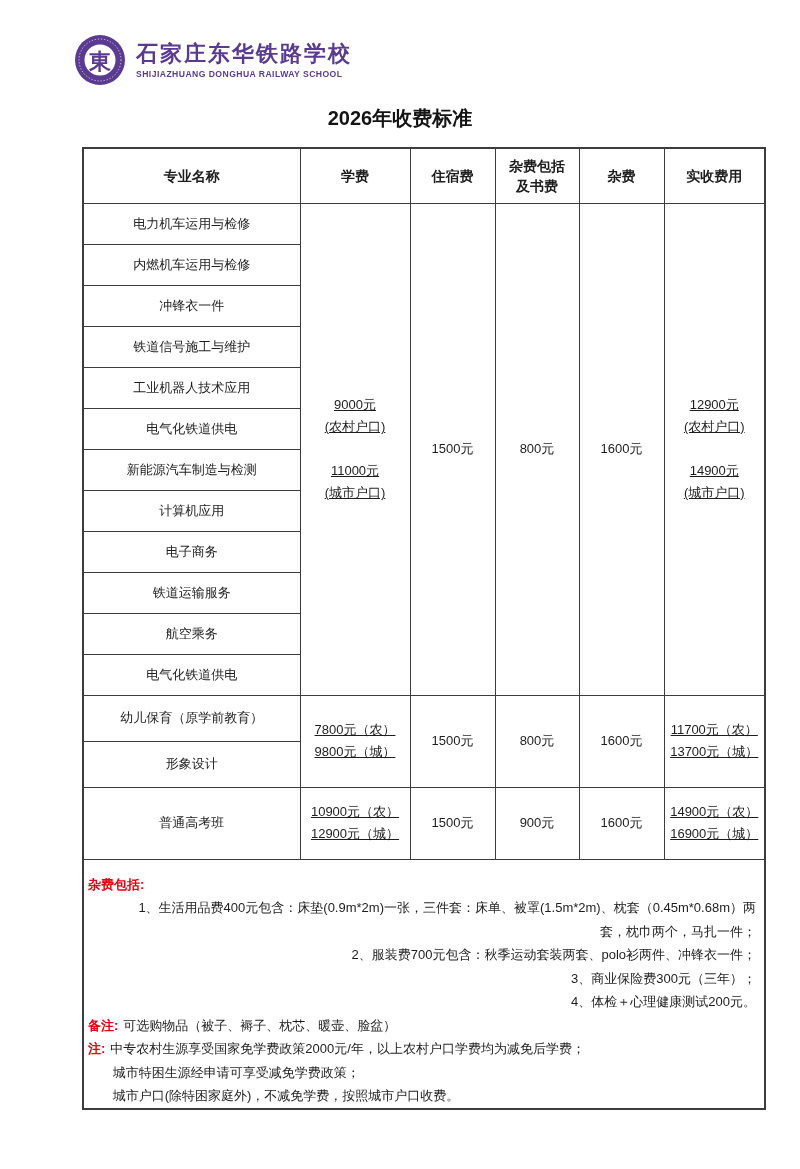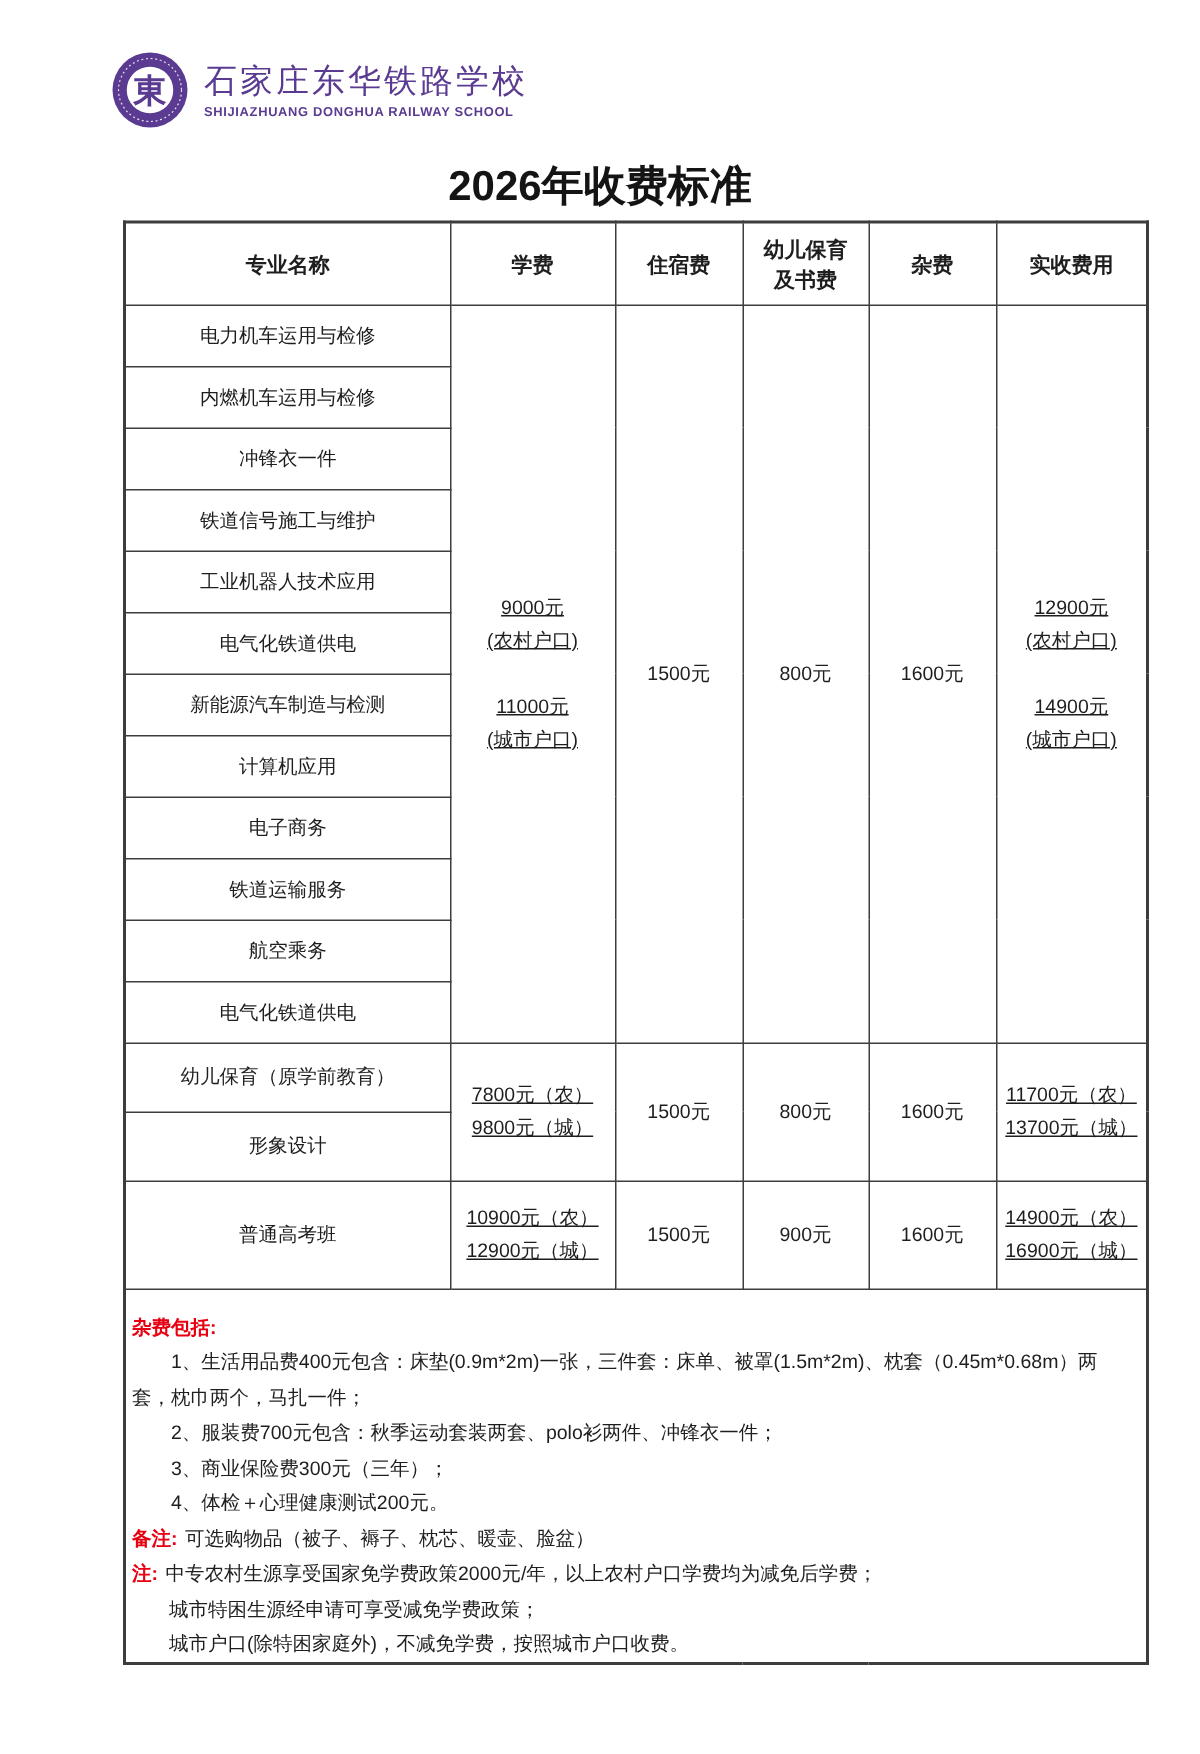--- a/index.html
+++ b/index.html
@@ -9,44 +9,44 @@
     --ink:#1e1e1e;
   }
   html,body{margin:0;padding:0;background:#fff;}
   body{width:800px;height:1169px;font-family:"Liberation Sans","DejaVu Sans",sans-serif;color:var(--ink);}
   .page{position:relative;width:800px;height:1169px;background:#fff;overflow:hidden;}
 
   
   .brand{position:absolute;left:74px;top:34px;display:flex;align-items:center;gap:10px;}
   .logo{width:52px;height:52px;flex:0 0 auto;}
   .logo svg{width:52px;height:52px;display:block;}
-  .brand-cn{font-size:22px;font-weight:normal;color:var(--purple);letter-spacing:2px;line-height:26px;}
+  .brand-cn{font-size:22px;font-weight:bold;color:var(--purple);letter-spacing:2px;line-height:26px;}
   .brand-en{font-size:8.6px;font-weight:bold;color:var(--purple);letter-spacing:0.45px;margin-top:2px;}
 
   
-  .title{position:absolute;top:105px;left:0;width:100%;text-align:center;font-size:28px;font-weight:bold;color:#141414;margin:0;}
+  .title{position:absolute;top:105px;left:0;width:100%;text-align:center;font-size:20px;font-weight:bold;color:#141414;margin:0;}
 
   
   table.fee{position:absolute;left:82px;top:147px;width:682px;border-collapse:collapse;table-layout:fixed;
     border:2px solid var(--border);}
   .fee th,.fee td{border:1px solid var(--border);text-align:center;vertical-align:middle;
     font-size:13px;color:var(--ink);padding:0;overflow:hidden;}
   .fee th{font-size:14px;font-weight:bold;white-space:pre-line;line-height:20px;}
   thead tr{height:55px;}
   tr.r-major{height:41px;}
   tr.r-g2{height:46px;}
   tr.r-g3{height:72px;}
   td.multi{white-space:pre-line;line-height:22px;text-decoration:underline;}
 
   
   tr.r-notes td{height:222px;vertical-align:top;text-align:left;}
   .notes{padding:13px 8px 0 4px;font-size:13px;line-height:23.5px;color:var(--ink);}
   .notes p{margin:0;}
   .n-heading{color:var(--red);font-weight:bold;}
-  .n-item{text-indent:2em;}
+  .n-item{text-indent:2em;text-align:right;}
   .red-label{color:var(--red);font-weight:bold;margin-right:5px;}
   .n-hang{padding-left:1.9em;text-indent:-1.9em;}
   .n-cont{padding-left:1.9em;}
 </style>
 </head>
 <body>
 
 <div class="page">
 
   <div class="brand">
@@ -73,21 +73,21 @@
         <col style="width:85px">
       <col style="width:84px">
         <col style="width:85px">
         <col style="width:101px">
     </colgroup>
     <thead>
       <tr>
         <th>专业名称</th>
         <th>学费</th>
         <th>住宿费</th>
-        <th>幼儿保育
+        <th>杂费包括
 及书费</th>
         <th>杂费</th>
         <th>实收费用</th>
       </tr>
     </thead>
     <tbody>
       <tr class="r-major">
         <td>电力机车运用与检修</td>
         <td class="multi" rowspan="12">9000元
 (农村户口)

